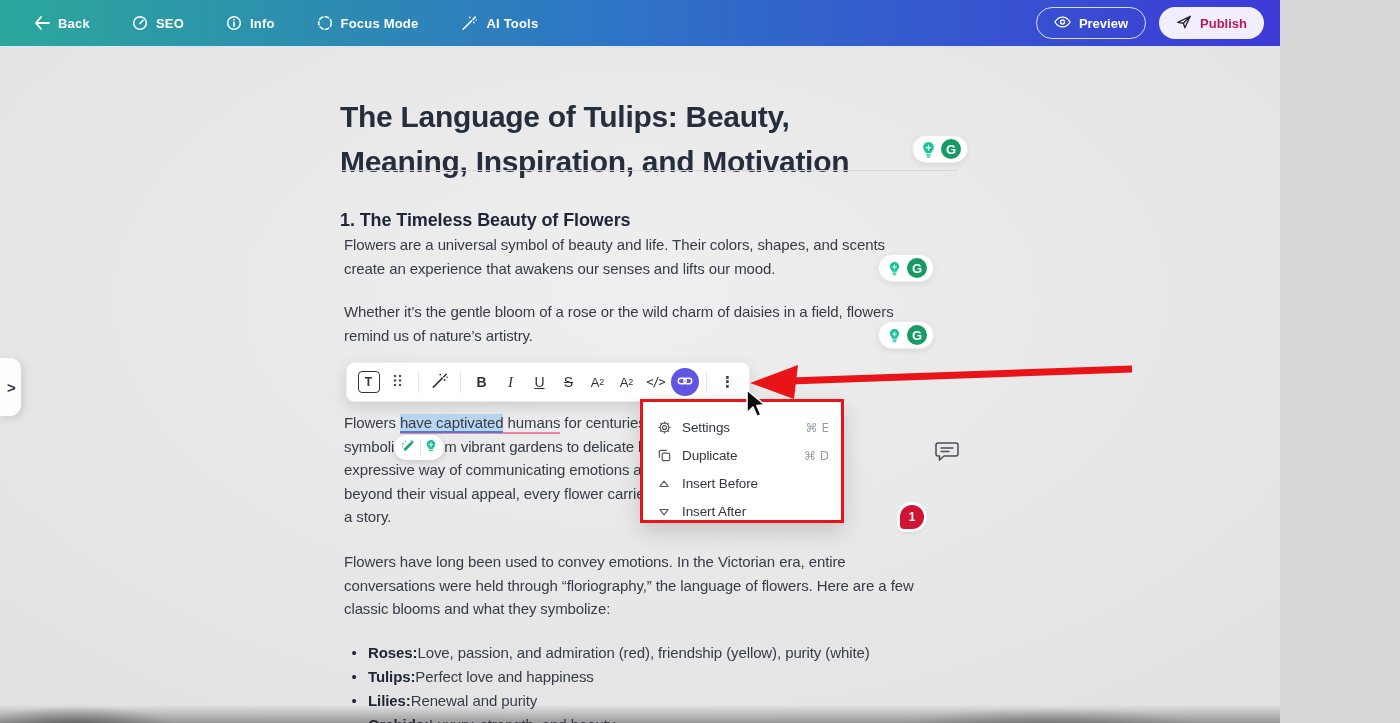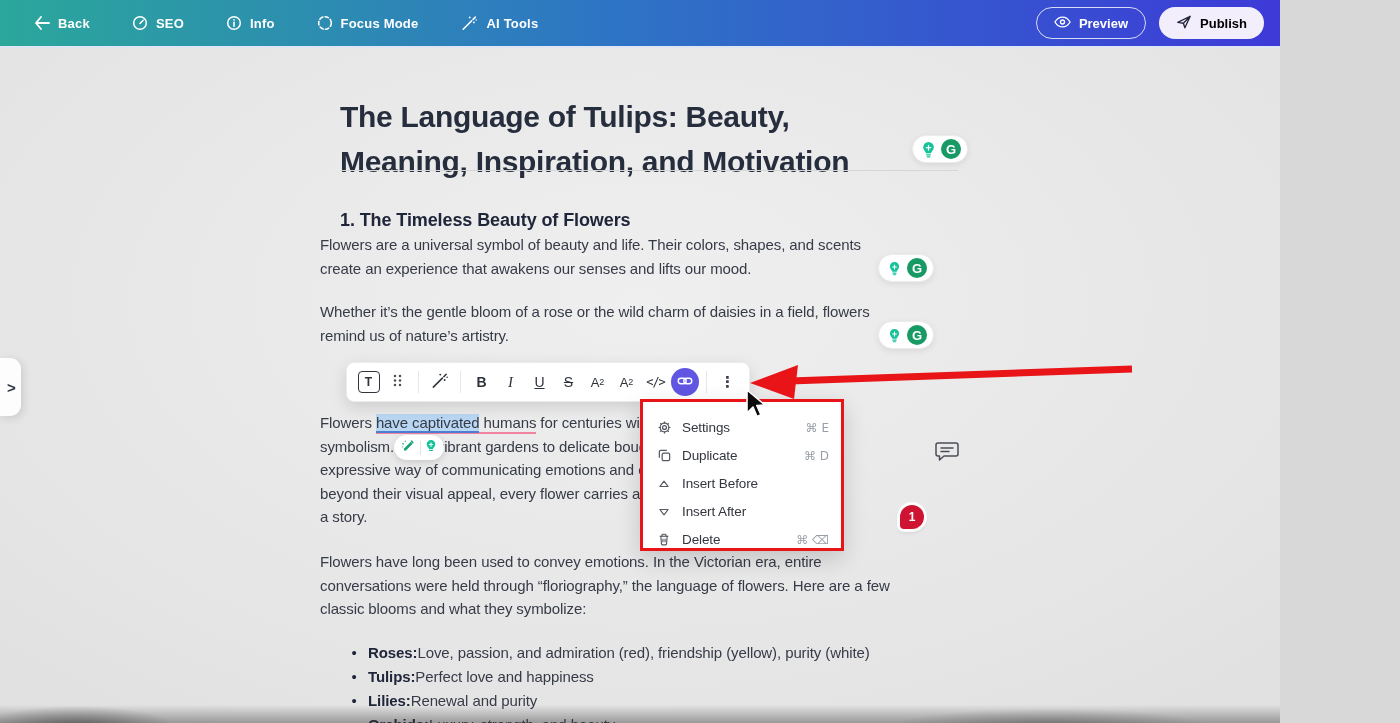--- a/index.html
+++ b/index.html
@@ -12,29 +12,29 @@
     display:flex;align-items:center;border-bottom:2px solid #dfe5f2;box-sizing:border-box;}
   .tb-left{display:flex;align-items:center;gap:42px;padding-left:34px;}
   .tb-item{display:flex;align-items:center;gap:8px;background:none;border:none;color:#fff;
     font-family:inherit;font-size:13px;font-weight:600;letter-spacing:.2px;cursor:pointer;padding:0;}
   .tb-ic{display:flex;align-items:center;}
   .tb-right{margin-left:auto;display:flex;align-items:center;gap:13px;padding-right:16px;}
   .btn-preview{display:flex;align-items:center;gap:8px;height:32px;padding:0 17px;border-radius:17px;
     background:transparent;border:1.4px solid rgba(255,255,255,.8);color:#fff;font-family:inherit;
     font-size:13px;font-weight:600;cursor:pointer;}
   .btn-publish{display:flex;align-items:center;gap:8px;height:32px;padding:0 17px;border-radius:17px;
-    background:#f2eefb;border:none;color:#000000;font-family:inherit;font-size:13px;font-weight:700;cursor:pointer;}
+    background:#f2eefb;border:none;color:#be185d;font-family:inherit;font-size:13px;font-weight:700;cursor:pointer;}
   
   .doc-title{position:absolute;left:340px;top:74px;z-index:1;font-size:30px;line-height:45px;
     font-weight:700;color:#262e3e;letter-spacing:-.3px;}
   .doc-title div{white-space:nowrap;}
   .title-rule{position:absolute;left:340px;top:170px;width:618px;height:1px;background:#d7d6d6;z-index:1;}
   .h3{position:absolute;left:340px;top:192px;font-size:18px;font-weight:700;color:#20263a;
     letter-spacing:-.1px;z-index:1;white-space:nowrap;}
-  .para{position:absolute;left:320px;z-index:1;}
+  .para{position:absolute;left:344px;z-index:1;}
   .line{white-space:nowrap;font-size:15px;line-height:23.5px;color:#363b48;letter-spacing:-.1px;}
   .p1{top:233px;} .p2{top:300px;} .p3{top:411px;} .p4{top:550px;}
   .hl-pink{border-bottom:2px solid var(--c-pink);padding-bottom:1px;}
   .hl-blue{background:var(--c-hl);border-bottom:2px solid #4a7fd4;}
   .bullets{position:absolute;left:340px;top:641px;z-index:1;}
   .bullet-row{display:flex;white-space:nowrap;font-size:15px;line-height:24px;color:#363b48;letter-spacing:-.1px;}
   .bullet-dot{width:28px;text-align:center;color:#20263a;}
   .bullet-term{font-weight:700;color:#20263a;}
   
   .gbadge{position:absolute;display:flex;align-items:center;gap:4px;background:#fff;border:1px solid #ececec;
@@ -393,34 +393,20 @@
     </div>
     <div class="ctx-item">
       <span class="ctx-icon">
         <svg width="14" height="14" viewBox="0 0 16 16">
             <path d="M8 11.2 L3.4 5.2 H12.6 Z" fill="none" stroke="#55585f" stroke-width="1.3" stroke-linejoin="round"></path>
           </svg>
       </span>
       <span class="ctx-label">Insert After</span>
       <span class="ctx-shortcut"></span>
     </div>
-    <div class="ctx-item">
-      <span class="ctx-icon">
-        <svg width="14" height="15" viewBox="0 0 16 16">
-            <g fill="none" stroke="#55585f" stroke-width="1.3">
-              <path d="M3 4.3 H13"></path>
-              <path d="M5.7 4.3 V3 a1 1 0 0 1 1 -1 h2.6 a1 1 0 0 1 1 1 V4.3"></path>
-              <path d="M4.4 4.3 L5.1 13 a1.2 1.2 0 0 0 1.2 1.1 h3.4 a1.2 1.2 0 0 0 1.2 -1.1 L11.6 4.3"></path>
-              <path d="M6.8 7 V11.2 M9.2 7 V11.2"></path>
-            </g>
-          </svg>
-      </span>
-      <span class="ctx-label">Delete</span>
-      <span class="ctx-shortcut">⌘ ⌫</span>
-    </div>
   </div>
 
   <svg class="anno-arrow" viewBox="0 0 400 48">
     <path d="M394 13 L52 25" stroke="#E81417" stroke-width="7" fill="none"></path>
     <polygon points="12,27 60,9 56,43" fill="#E81417"></polygon>
   </svg>
 
   <svg class="cursor" width="24" height="32" viewBox="0 0 24 32">
     <path d="M3 2 L3 25 L9 19 L13 28.5 L17 26.8 L12.8 17.5 L21 17 Z" fill="#0b0b0b" stroke="#fff" stroke-width="1.6" stroke-linejoin="round"></path>
   </svg>

